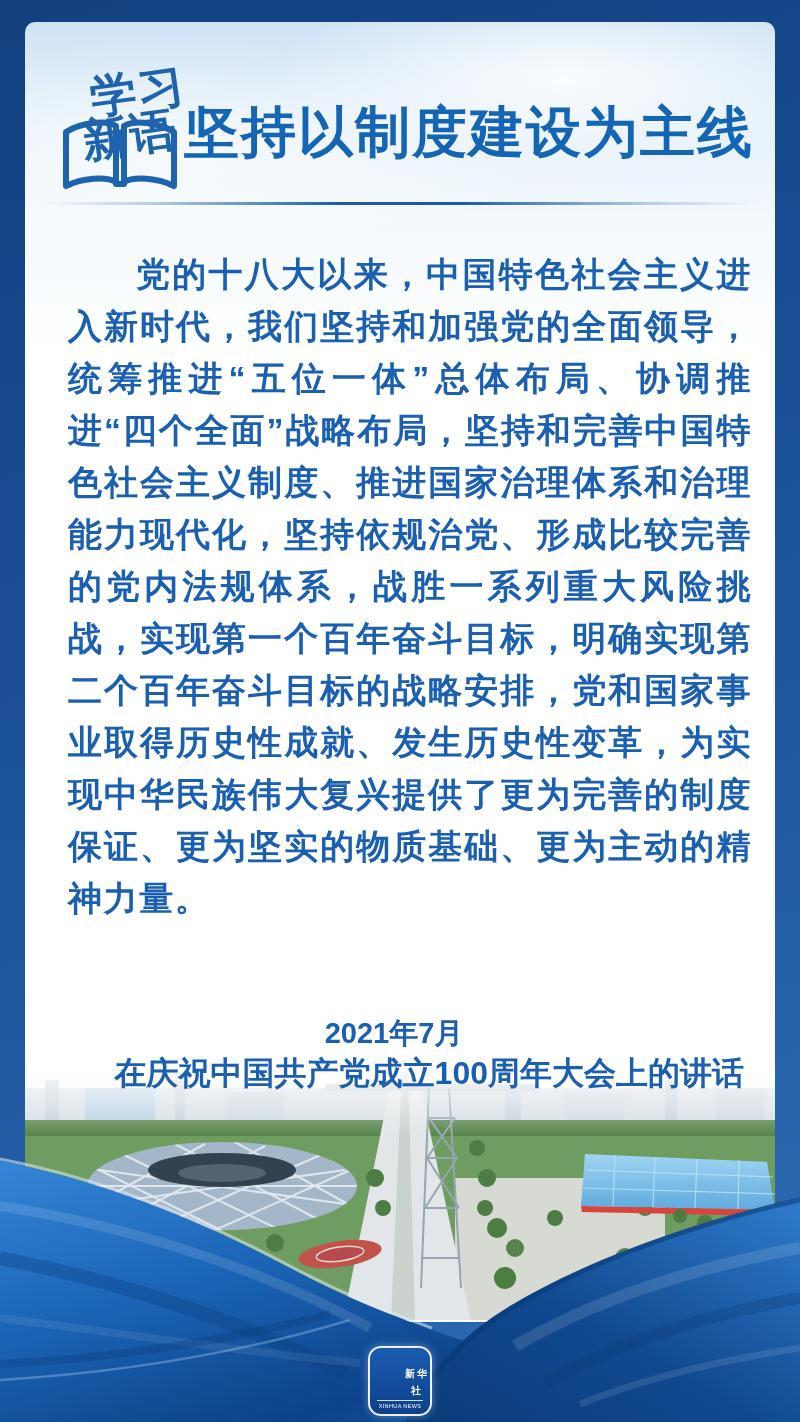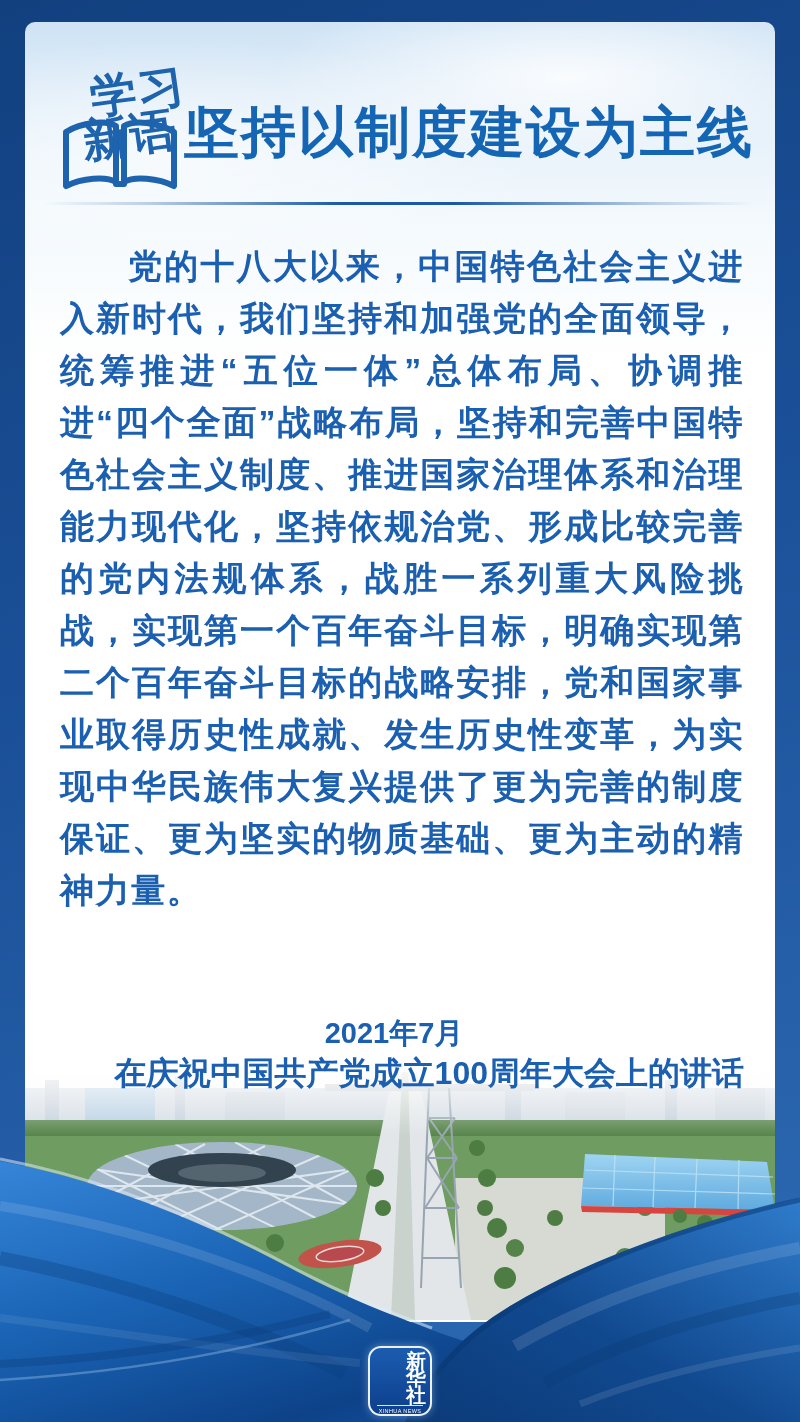--- a/index.html
+++ b/index.html
@@ -20,39 +20,39 @@
     letter-spacing:2px;transform:rotate(-8deg);line-height:1;white-space:nowrap;}
   .brand .t1{left:32px;top:-2px;}
   .brand .t2{left:24px;top:42px;}
   
   .title{position:absolute;left:148px;top:68px;margin:11px;width:590px;z-index:2;
     font-size:55px;line-height:62px;font-weight:900;letter-spacing:2px;color:#1565b5;white-space:nowrap;}
   
   .divider{position:absolute;left:18px;top:180px;width:712px;height:3px;z-index:2;
     background:linear-gradient(90deg,rgba(27,88,166,0) 0%,rgba(27,88,166,.25) 14%,#1b58a6 42%,#1b58a6 58%,rgba(27,88,166,.25) 86%,rgba(27,88,166,0) 100%);}
   
-  .quote{position:absolute;left:35px;top:218px;width:684px;margin:0;z-index:2;
+  .quote{position:absolute;left:35px;top:218px;width:684px;margin:8px;z-index:2;
     font-size:34px;line-height:52px;letter-spacing:1.6px;font-weight:700;color:#1b5fb1;
     text-align:justify;text-indent:2em;}
   .attr{position:absolute;left:35px;top:930px;width:684px;z-index:2;text-align:right;
     font-size:38px;font-weight:900;color:#1b5fb1;letter-spacing:1px;}
   .qdate{position:absolute;left:35px;top:992px;width:668px;z-index:2;text-align:center;
     font-size:29px;font-weight:700;color:#1b5fb1;}
   .occasion{position:absolute;left:35px;top:1030px;width:684px;z-index:2;text-align:right;
     font-size:32px;font-weight:700;color:#1b5fb1;}
   
   .photo{position:absolute;left:0px;top:1036px;z-index:1;}
   
   .waves{position:absolute;left:0;top:1128px;z-index:4;}
   
   .badge{position:absolute;left:368px;top:1346px;width:64px;height:70px;z-index:5;
     border:2px solid rgba(255,255,255,.92);border-radius:13px;box-sizing:border-box;
     background:linear-gradient(180deg,#1b5cb0 0%,#0d3f8b 100%);
     box-shadow:0 0 8px rgba(180,215,255,.45);text-align:center;overflow:hidden;}
-  .badge-cn{margin-top:5px;font-size:20px;font-weight:700;color:#ffffff;letter-spacing:2px;line-height:17px;padding-left:34px;}
+  .badge-cn{margin-top:17px;font-size:10px;font-weight:700;color:#ffffff;letter-spacing:2px;line-height:17px;padding-left:34px;}
   .badge-line{width:46px;height:1px;margin:1px auto 1px auto;background:rgba(255,255,255,.85);}
   .badge-en{font-size:6px;color:#ffffff;letter-spacing:.4px;line-height:8px;transform:scale(.92);}
   .badge .globe{display:block;margin:1px auto 0 auto;}
 </style>
 </head>
 <body>
 
 <div class="poster">
   <div class="panel">
 

